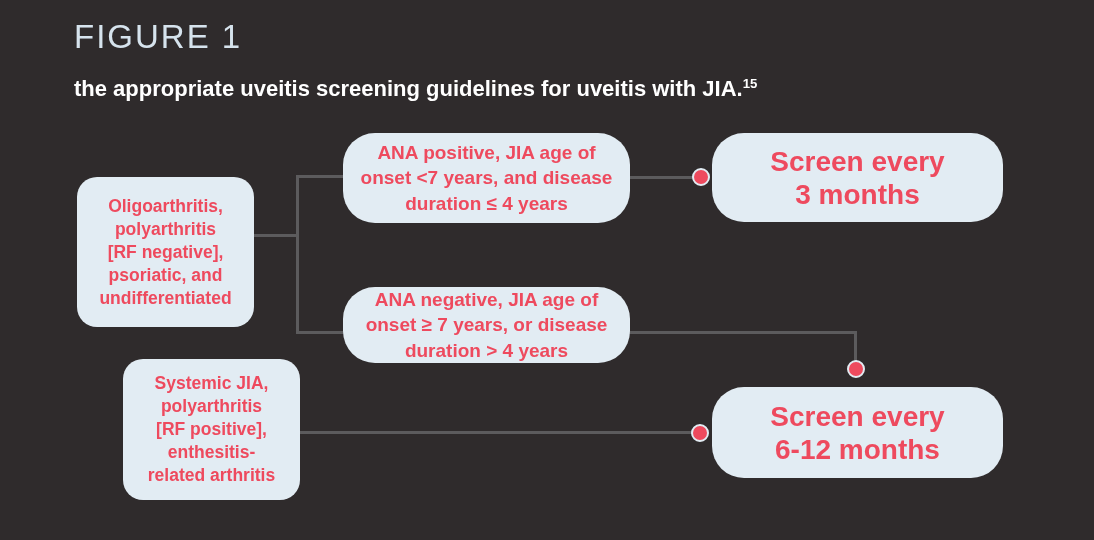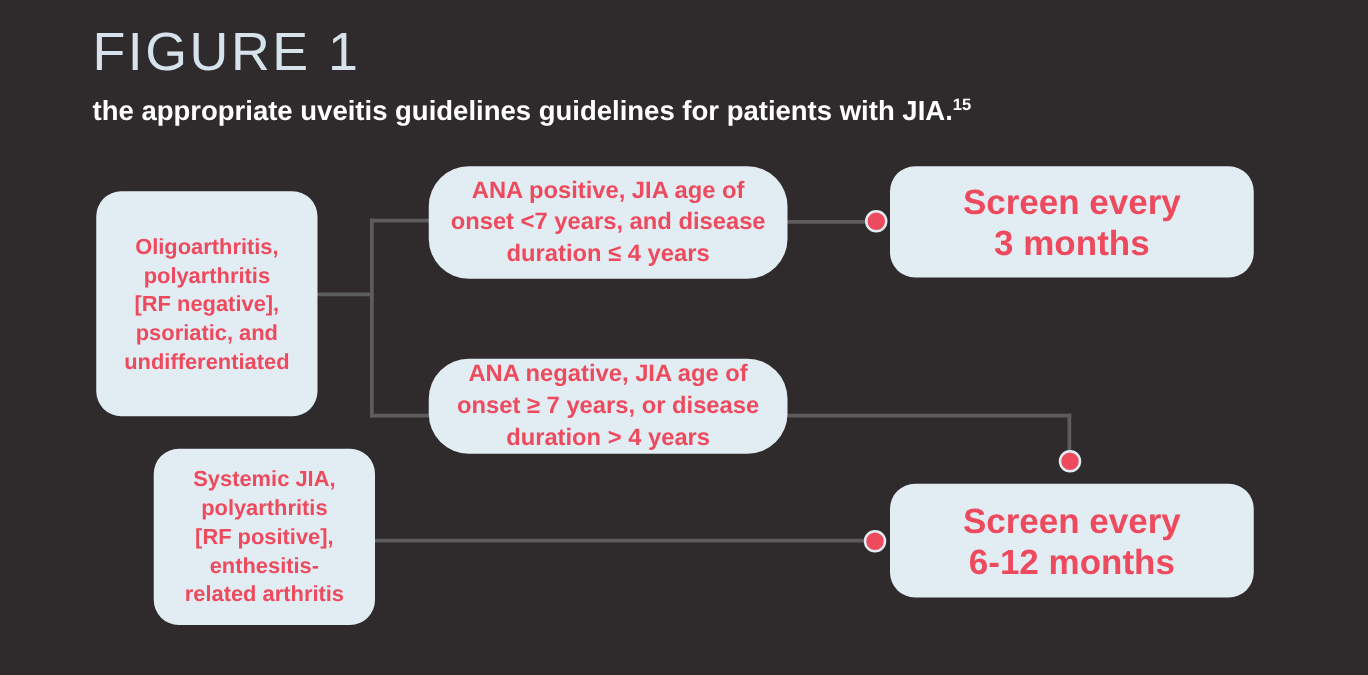--- a/index.html
+++ b/index.html
@@ -8,21 +8,21 @@
     width: 1094px;
     height: 540px;
     background: #2f2b2c;
     overflow: hidden;
     font-family: "Liberation Sans", sans-serif;
   }
   .figure-label {
     position: absolute;
     left: 74px;
     top: 18px;
-    font-size: 43px;
+    font-size: 33px;
     font-weight: 400;
     letter-spacing: 2px;
     color: #d6e3ed;
   }
   .figure-caption {
     position: absolute;
     left: 74px;
     top: 76px;
     font-size: 22px;
     font-weight: 700;
@@ -36,21 +36,21 @@
     font-weight: 700;
     display: flex;
     align-items: center;
     justify-content: center;
     text-align: center;
     box-sizing: border-box;
   }
   .node-text { white-space: pre-line; }
   .group-node  { width: 177px; border-radius: 20px; font-size: 17.5px; line-height: 23px; }
   .criteria-node { width: 287px; border-radius: 32px; font-size: 19px; line-height: 25.5px; }
-  .outcome-node { width: 291px; border-radius: 20px; font-size: 28px; line-height: 33px; }
+  .outcome-node { width: 291px; border-radius: 32px; font-size: 28px; line-height: 33px; }
   .connector {
     position: absolute;
     background: #5c5b5d;
   }
   .dot {
     position: absolute;
     width: 14px;
     height: 14px;
     border-radius: 50%;
     background: #ee4a5e;
@@ -58,37 +58,37 @@
   }
 </style>
 </head>
 <body>
 
 <div class="stage">
 
   <div class="figure-label">FIGURE 1</div>
 
   <div class="figure-caption">
-    <span>the appropriate uveitis guidelines guidelines for patients with JIA.</span><sup>15</sup>
+    <span>the appropriate uveitis screening guidelines for uveitis with JIA.</span><sup>15</sup>
   </div>
 
   <div class="connector" style="left:252px; top:234px; width:47px; height:3px;"></div>
   <div class="connector" style="left:296px; top:175px; width:3px; height:159px;"></div>
   <div class="connector" style="left:296px; top:175px; width:48px; height:3px;"></div>
   <div class="connector" style="left:296px; top:331px; width:48px; height:3px;"></div>
   <div class="connector" style="left:628px; top:176px; width:70px; height:3px;"></div>
   <div class="connector" style="left:628px; top:331px; width:229px; height:3px;"></div>
   <div class="connector" style="left:854px; top:331px; width:3px; height:32px;"></div>
   <div class="connector" style="left:252px; top:431px; width:440px; height:3px;"></div>
 
   <div class="dot" style="left:692px; top:168px;"></div>
   <div class="dot" style="left:847px; top:360px;"></div>
   <div class="dot" style="left:691px; top:424px;"></div>
 
-  <div class="node group-node" style="left:77px; top:153px; height:180px;">
+  <div class="node group-node" style="left:77px; top:177px; height:150px;">
     <div class="node-text">Oligoarthritis,
 polyarthritis
 [RF negative],
 psoriatic, and
 undifferentiated</div>
   </div>
   <div class="node group-node" style="left:77px; top:359px; height:141px;margin-left:46px;">
     <div class="node-text">Systemic JIA,
 polyarthritis
 [RF positive],

